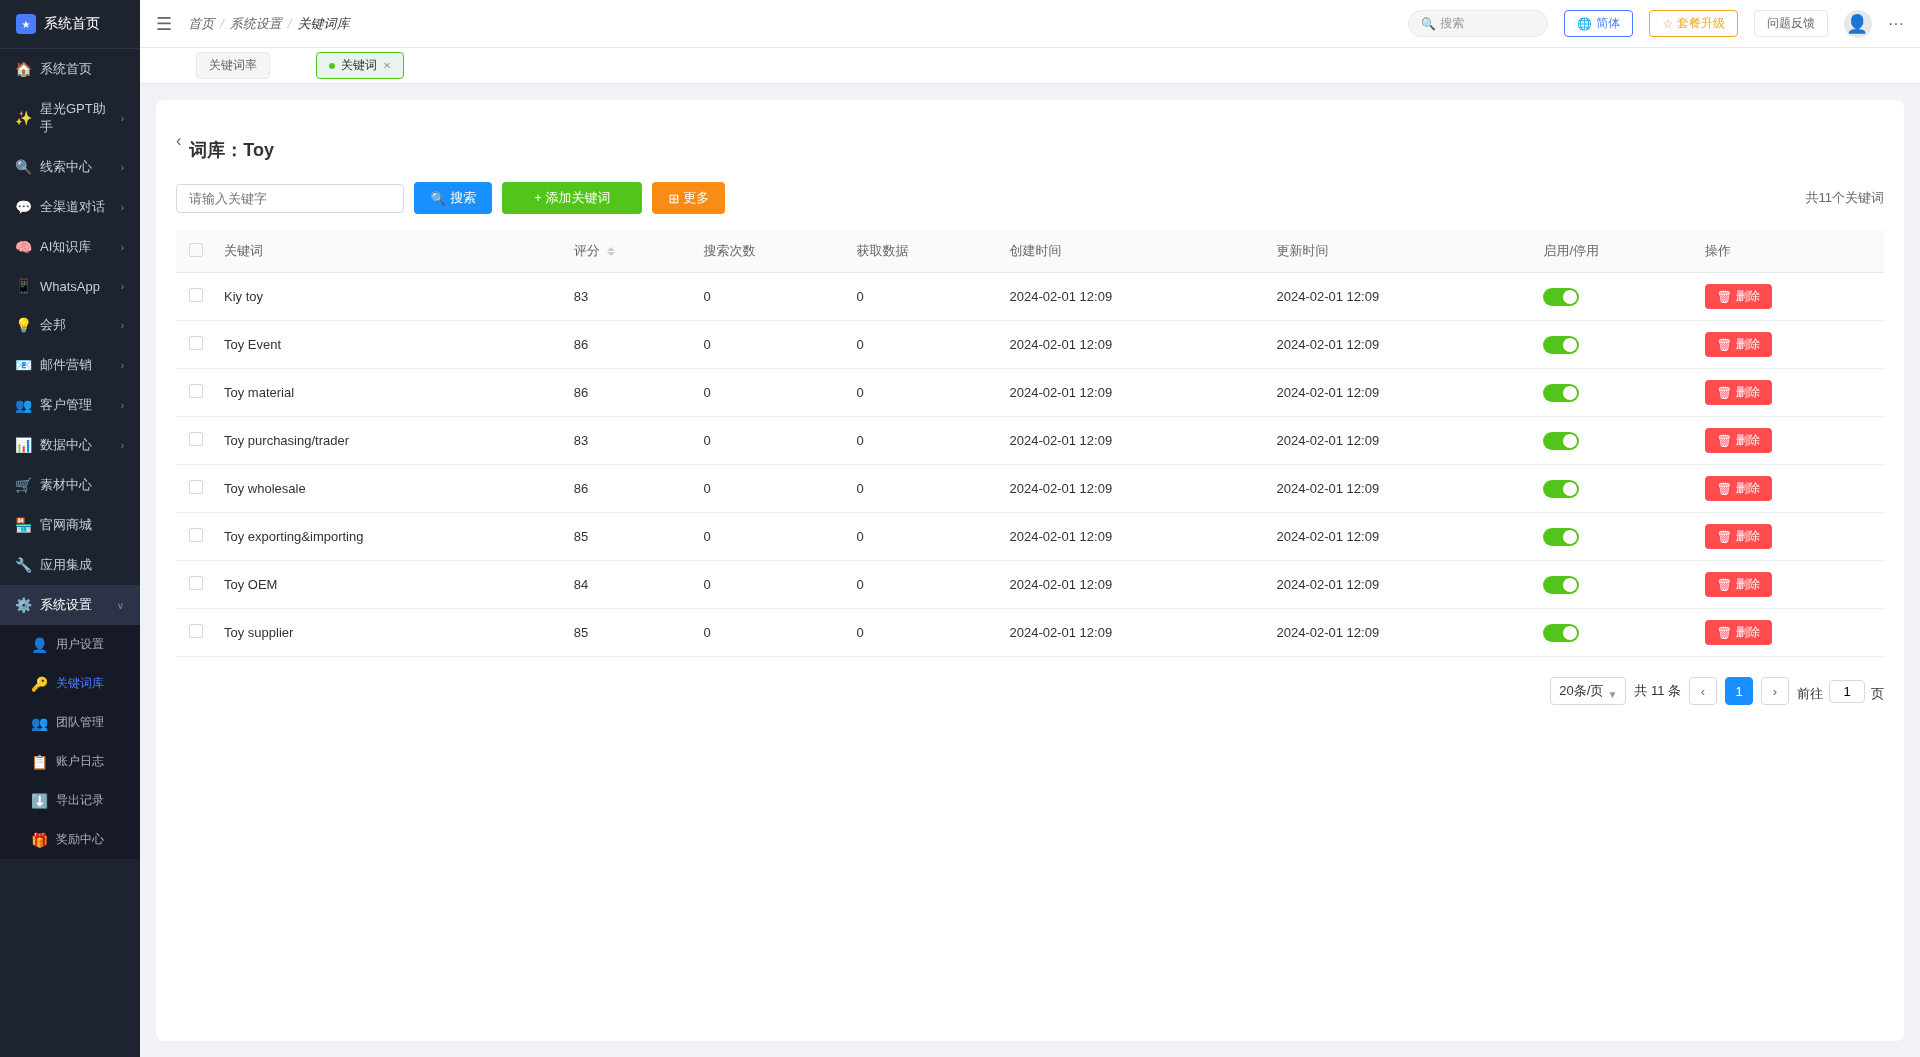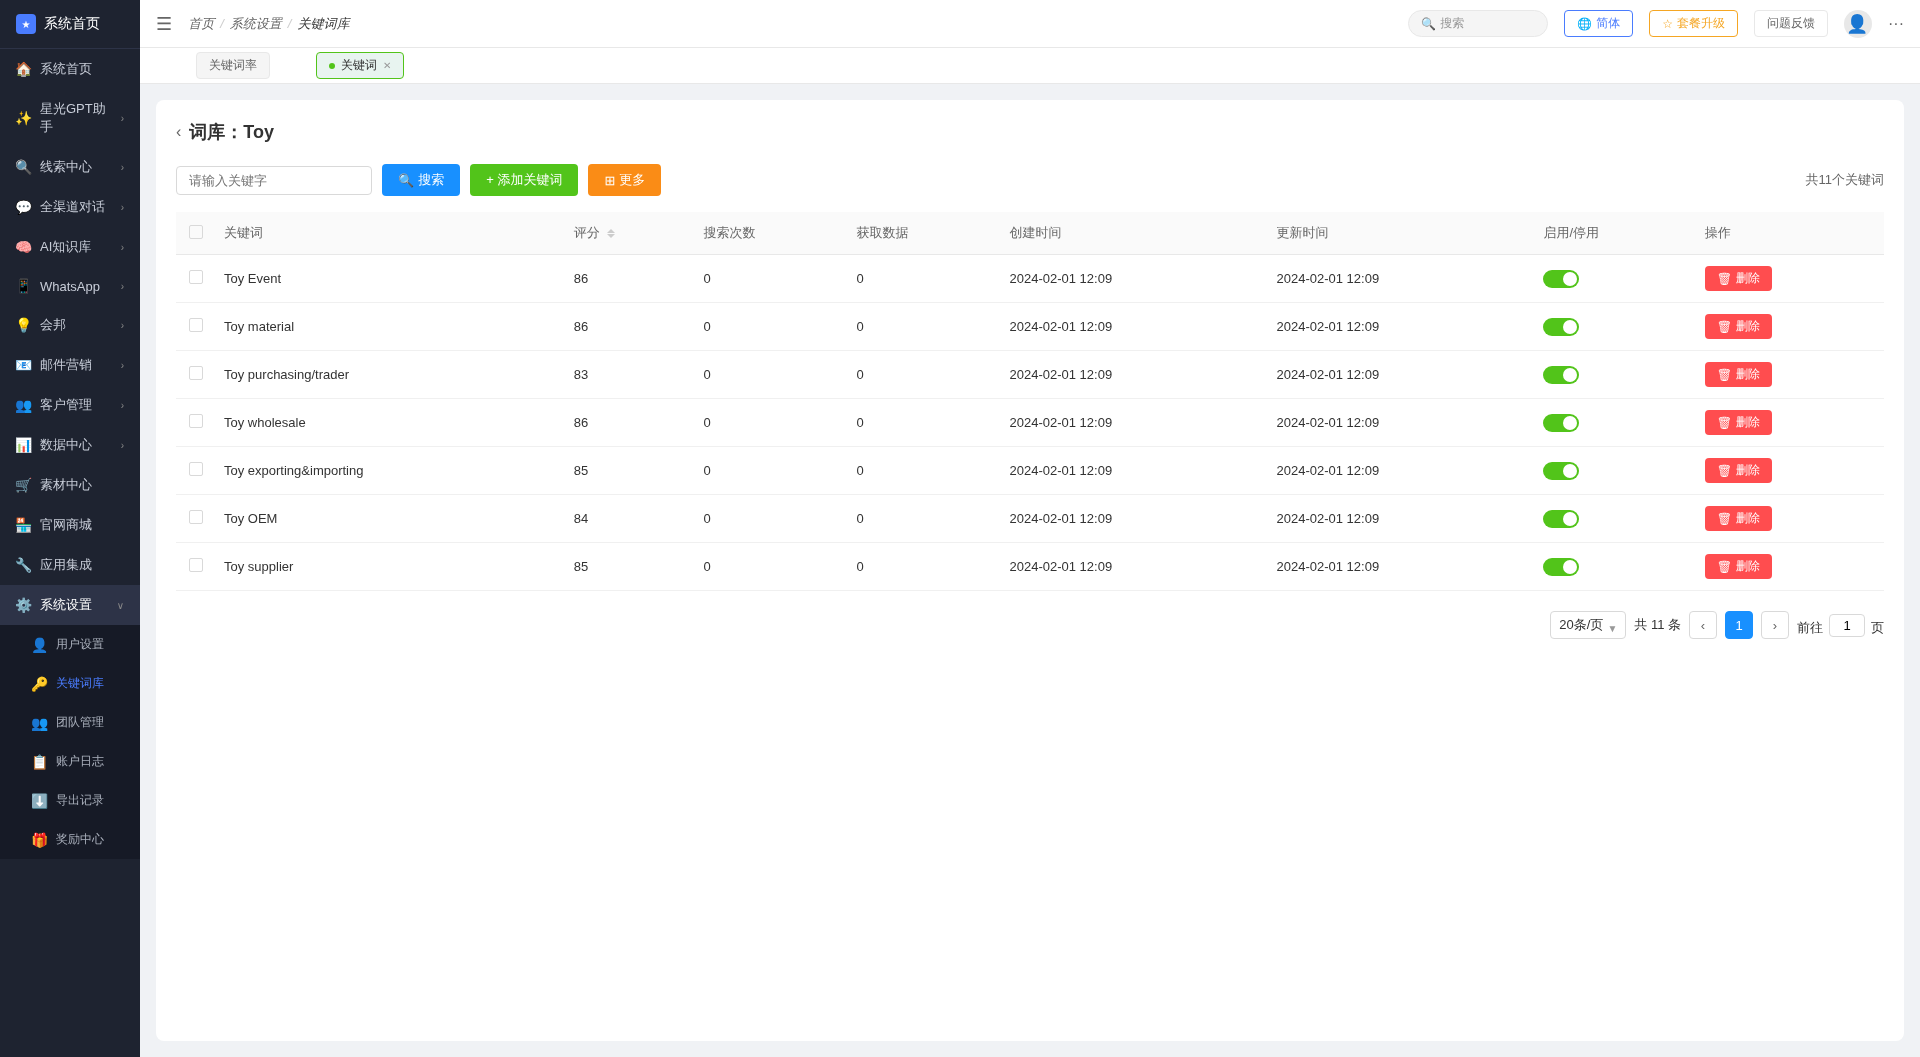--- a/index.html
+++ b/index.html
@@ -43,27 +43,27 @@
     .tab-close { color: #999; font-size: 10px; cursor: pointer; }
     .tab-dot { width: 6px; height: 6px; border-radius: 50%; background: #52c41a; }
 
     
     .content { flex: 1; padding: 16px; overflow-y: auto; background: #f0f2f5; }
     .page-card { background: #fff; border-radius: 8px; padding: 20px; min-height: calc(100% - 0px); }
 
     
     .page-header { display: flex; align-items: center; gap: 8px; margin-bottom: 20px; }
     .page-back { color: #666; cursor: pointer; font-size: 16px; }
-    .page-title { font-size: 18px; font-weight: 600; color: #333; }
+    .page-title { font-size: 18px; font-weight: 600; color: #333; margin-top: 18px; }
 
     
     .toolbar { display: flex; align-items: center; gap: 10px; margin-bottom: 16px; }
-    .search-input { border: 1px solid #d9d9d9; border-radius: 4px; padding: 6px 12px; font-size: 13px; width: 196px; outline: none; color: #333; }
+    .search-input { border: 1px solid #d9d9d9; border-radius: 4px; padding: 6px 12px; font-size: 13px; width: 228px; outline: none; color: #333; }
     .btn-search { background: #1890ff; color: #fff; border: none; border-radius: 4px; padding: 7px 16px; font-size: 13px; cursor: pointer; display: flex; align-items: center; gap: 4px; }
-    .btn-add { background: #52c41a; color: #fff; border: none; border-radius: 4px; padding: 7px 16px; font-size: 13px; cursor: pointer; display: flex; align-items: center; gap: 4px; }
+    .btn-add { background: #52c41a; color: #fff; border: none; border-radius: 4px; padding: 7px 32px; font-size: 13px; cursor: pointer; display: flex; align-items: center; gap: 4px; }
     .btn-more { background: #fa8c16; color: #fff; border: none; border-radius: 4px; padding: 7px 16px; font-size: 13px; cursor: pointer; display: flex; align-items: center; gap: 4px; }
     .toolbar-right { margin-left: auto; font-size: 13px; color: #666; }
 
     
     .table-container { overflow-x: auto; }
     table { width: 100%; border-collapse: collapse; }
     thead tr { background: #fafafa; border-bottom: 1px solid #e8e8e8; }
     th { padding: 12px 8px; text-align: left; font-size: 13px; color: #666; font-weight: 500; border-bottom: 1px solid #e8e8e8; }
     td { padding: 11px 8px; font-size: 13px; color: #333; border-bottom: 1px solid #f0f0f0; }
     .th-checkbox, .td-checkbox { width: 40px; text-align: center; }
@@ -277,20 +277,40 @@
               </th>
               <th><span>搜索次数</span></th>
               <th><span>获取数据</span></th>
               <th><span>创建时间</span></th>
               <th><span>更新时间</span></th>
               <th><span>启用/停用</span></th>
               <th><span>操作</span></th>
             </tr>
           </thead>
           <tbody id="table-body">
+          <tr>
+      <td class="td-checkbox">
+        <div class="checkbox"></div>
+      </td>
+      <td>Kiy toy</td>
+      <td>83</td>
+      <td>0</td>
+      <td>0</td>
+      <td>2024-02-01 12:09</td>
+      <td>2024-02-01 12:09</td>
+      <td>
+        <div class="toggle"></div>
+      </td>
+      <td>
+        <button class="btn-delete">
+          <span>🗑</span>
+          <span>删除</span>
+        </button>
+      </td>
+    </tr>
               <tr>
       <td class="td-checkbox">
         <div class="checkbox"></div>
       </td>
       <td>Toy Event</td>
       <td>86</td>
       <td>0</td>
       <td>0</td>
       <td>2024-02-01 12:09</td>
       <td>2024-02-01 12:09</td>

